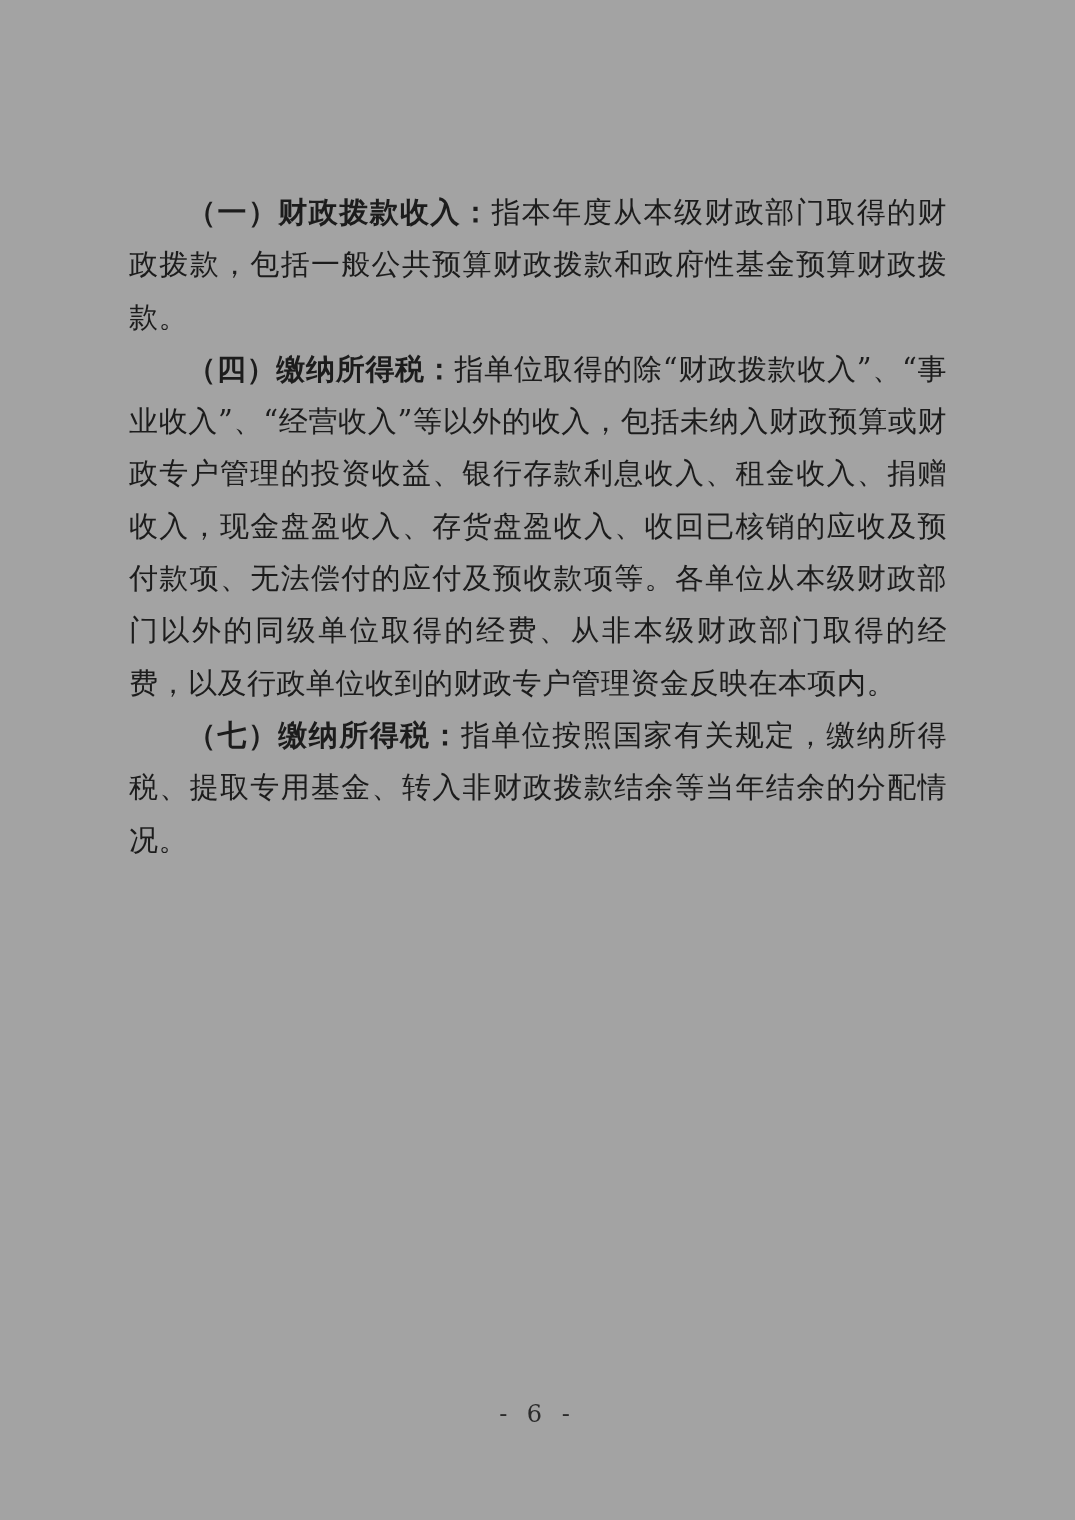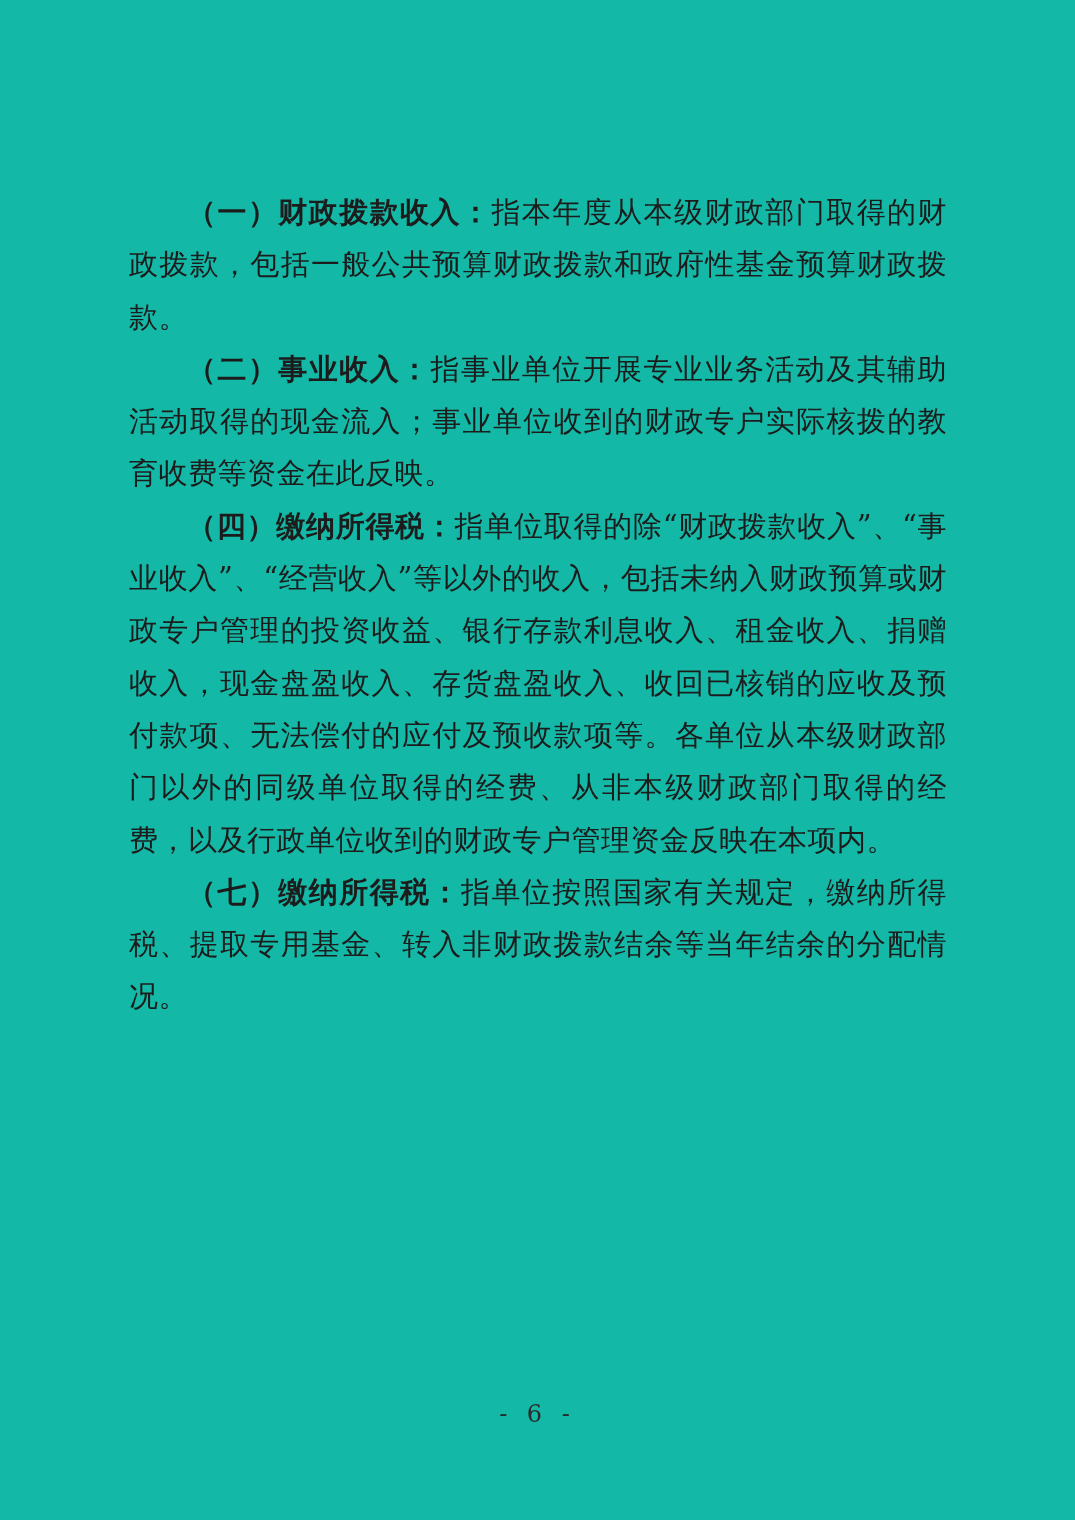--- a/index.html
+++ b/index.html
@@ -2,21 +2,21 @@
 <html><head>
 <meta charset="utf-8">
 <style>
   * { margin: 0; padding: 0; box-sizing: border-box; }
   html, body { background: #ffffff; }
   .page {
     position: relative;
     width: 1075px;
     height: 1520px;
     margin: 0 auto;
-    background: #14b8a6;
+    background: #a3a3a3;
     font-family: "DejaVu Serif", "Liberation Serif", serif;
     color: #1c1c1c;
     overflow: hidden;
   }
   .content {
     position: absolute;
     left: 129px;
     top: 186px;
     width: 818px;
   }
@@ -40,18 +40,17 @@
     letter-spacing: 6px;
     color: #2b2b2b;
   }
 </style>
 </head>
 <body>
 
 <div class="page">
   <div class="content">
     <p class="para"><span class="para-heading">（一）财政拨款收入：</span><span>指本年度从本级财政部门取得的财政拨款，包括一般公共预算财政拨款和政府性基金预算财政拨款。</span></p>
-    <p class="para"><span class="para-heading">（二）事业收入：</span><span>指事业单位开展专业业务活动及其辅助活动取得的现金流入；事业单位收到的财政专户实际核拨的教育收费等资金在此反映。</span></p>
     <p class="para"><span class="para-heading">（四）缴纳所得税：</span><span>指单位取得的除“财政拨款收入”、“事业收入”、“经营收入”等以外的收入，包括未纳入财政预算或财政专户管理的投资收益、银行存款利息收入、租金收入、捐赠收入，现金盘盈收入、存货盘盈收入、收回已核销的应收及预付款项、无法偿付的应付及预收款项等。各单位从本级财政部门以外的同级单位取得的经费、从非本级财政部门取得的经费，以及行政单位收到的财政专户管理资金反映在本项内。</span></p>
     <p class="para"><span class="para-heading">（七）缴纳所得税：</span><span>指单位按照国家有关规定，缴纳所得税、提取专用基金、转入非财政拨款结余等当年结余的分配情况。</span></p>
   </div>
   <div class="page-number">- 6 -</div>
 </div>
 
 </body></html>

